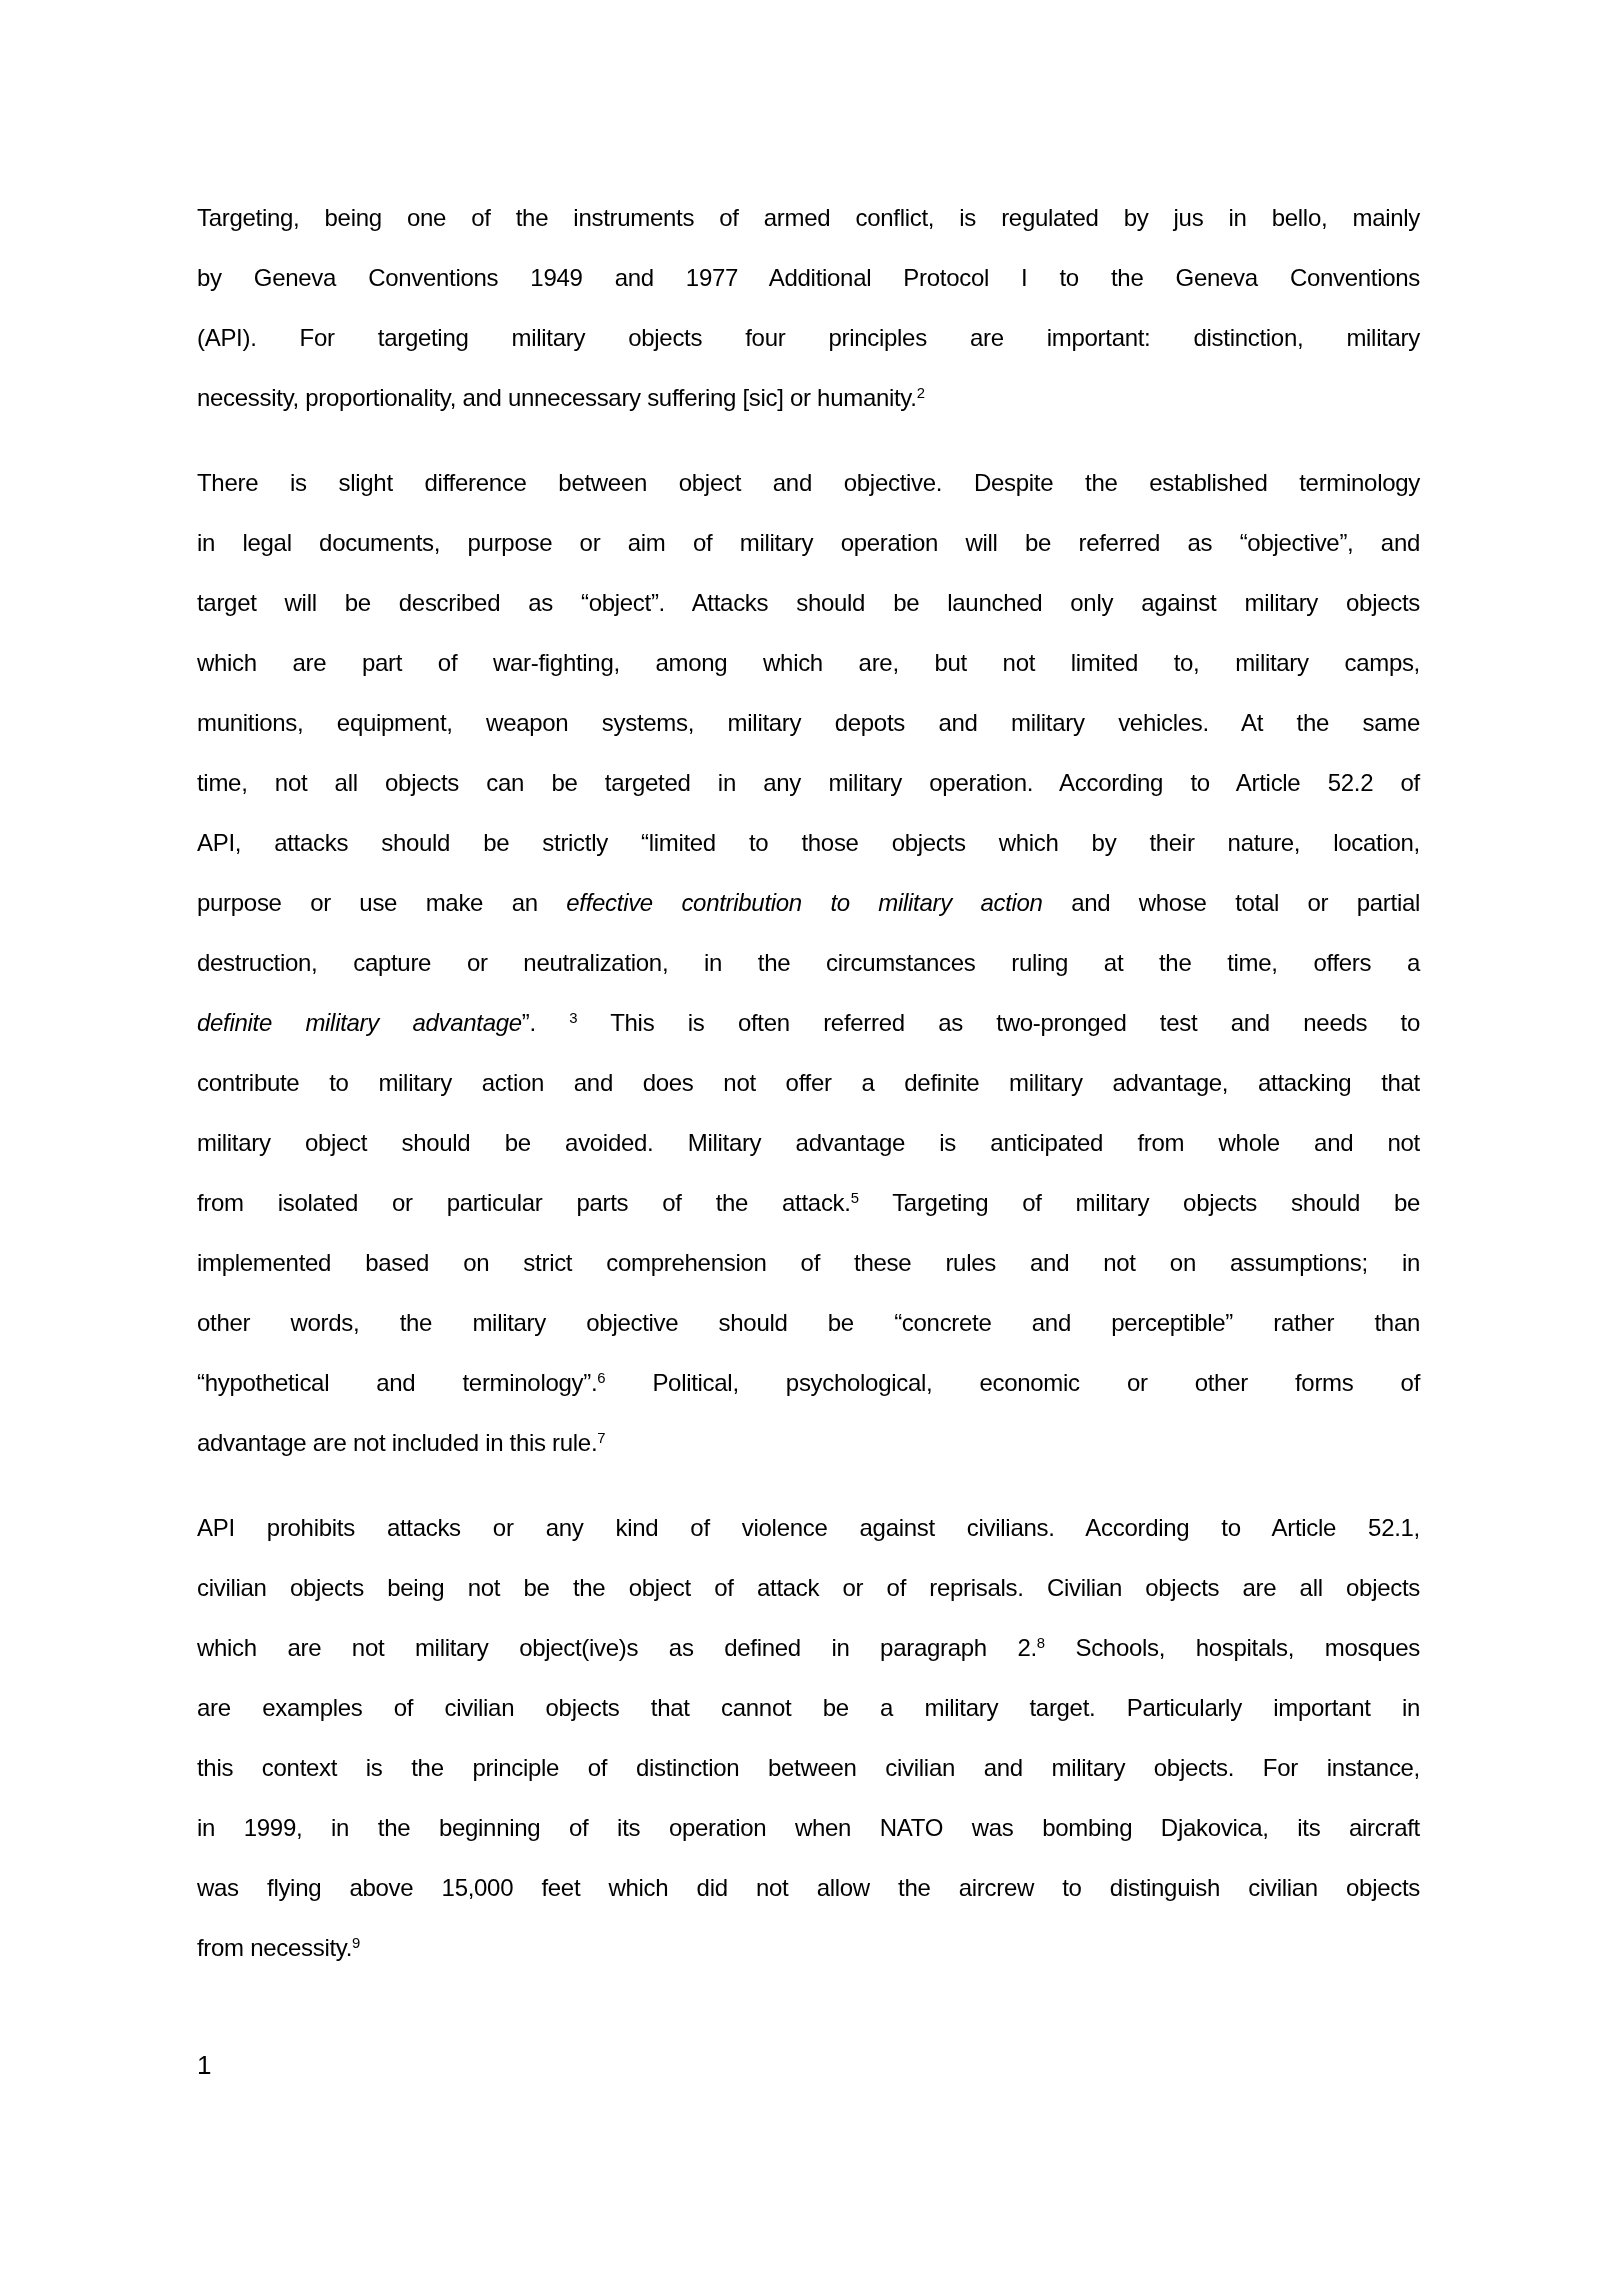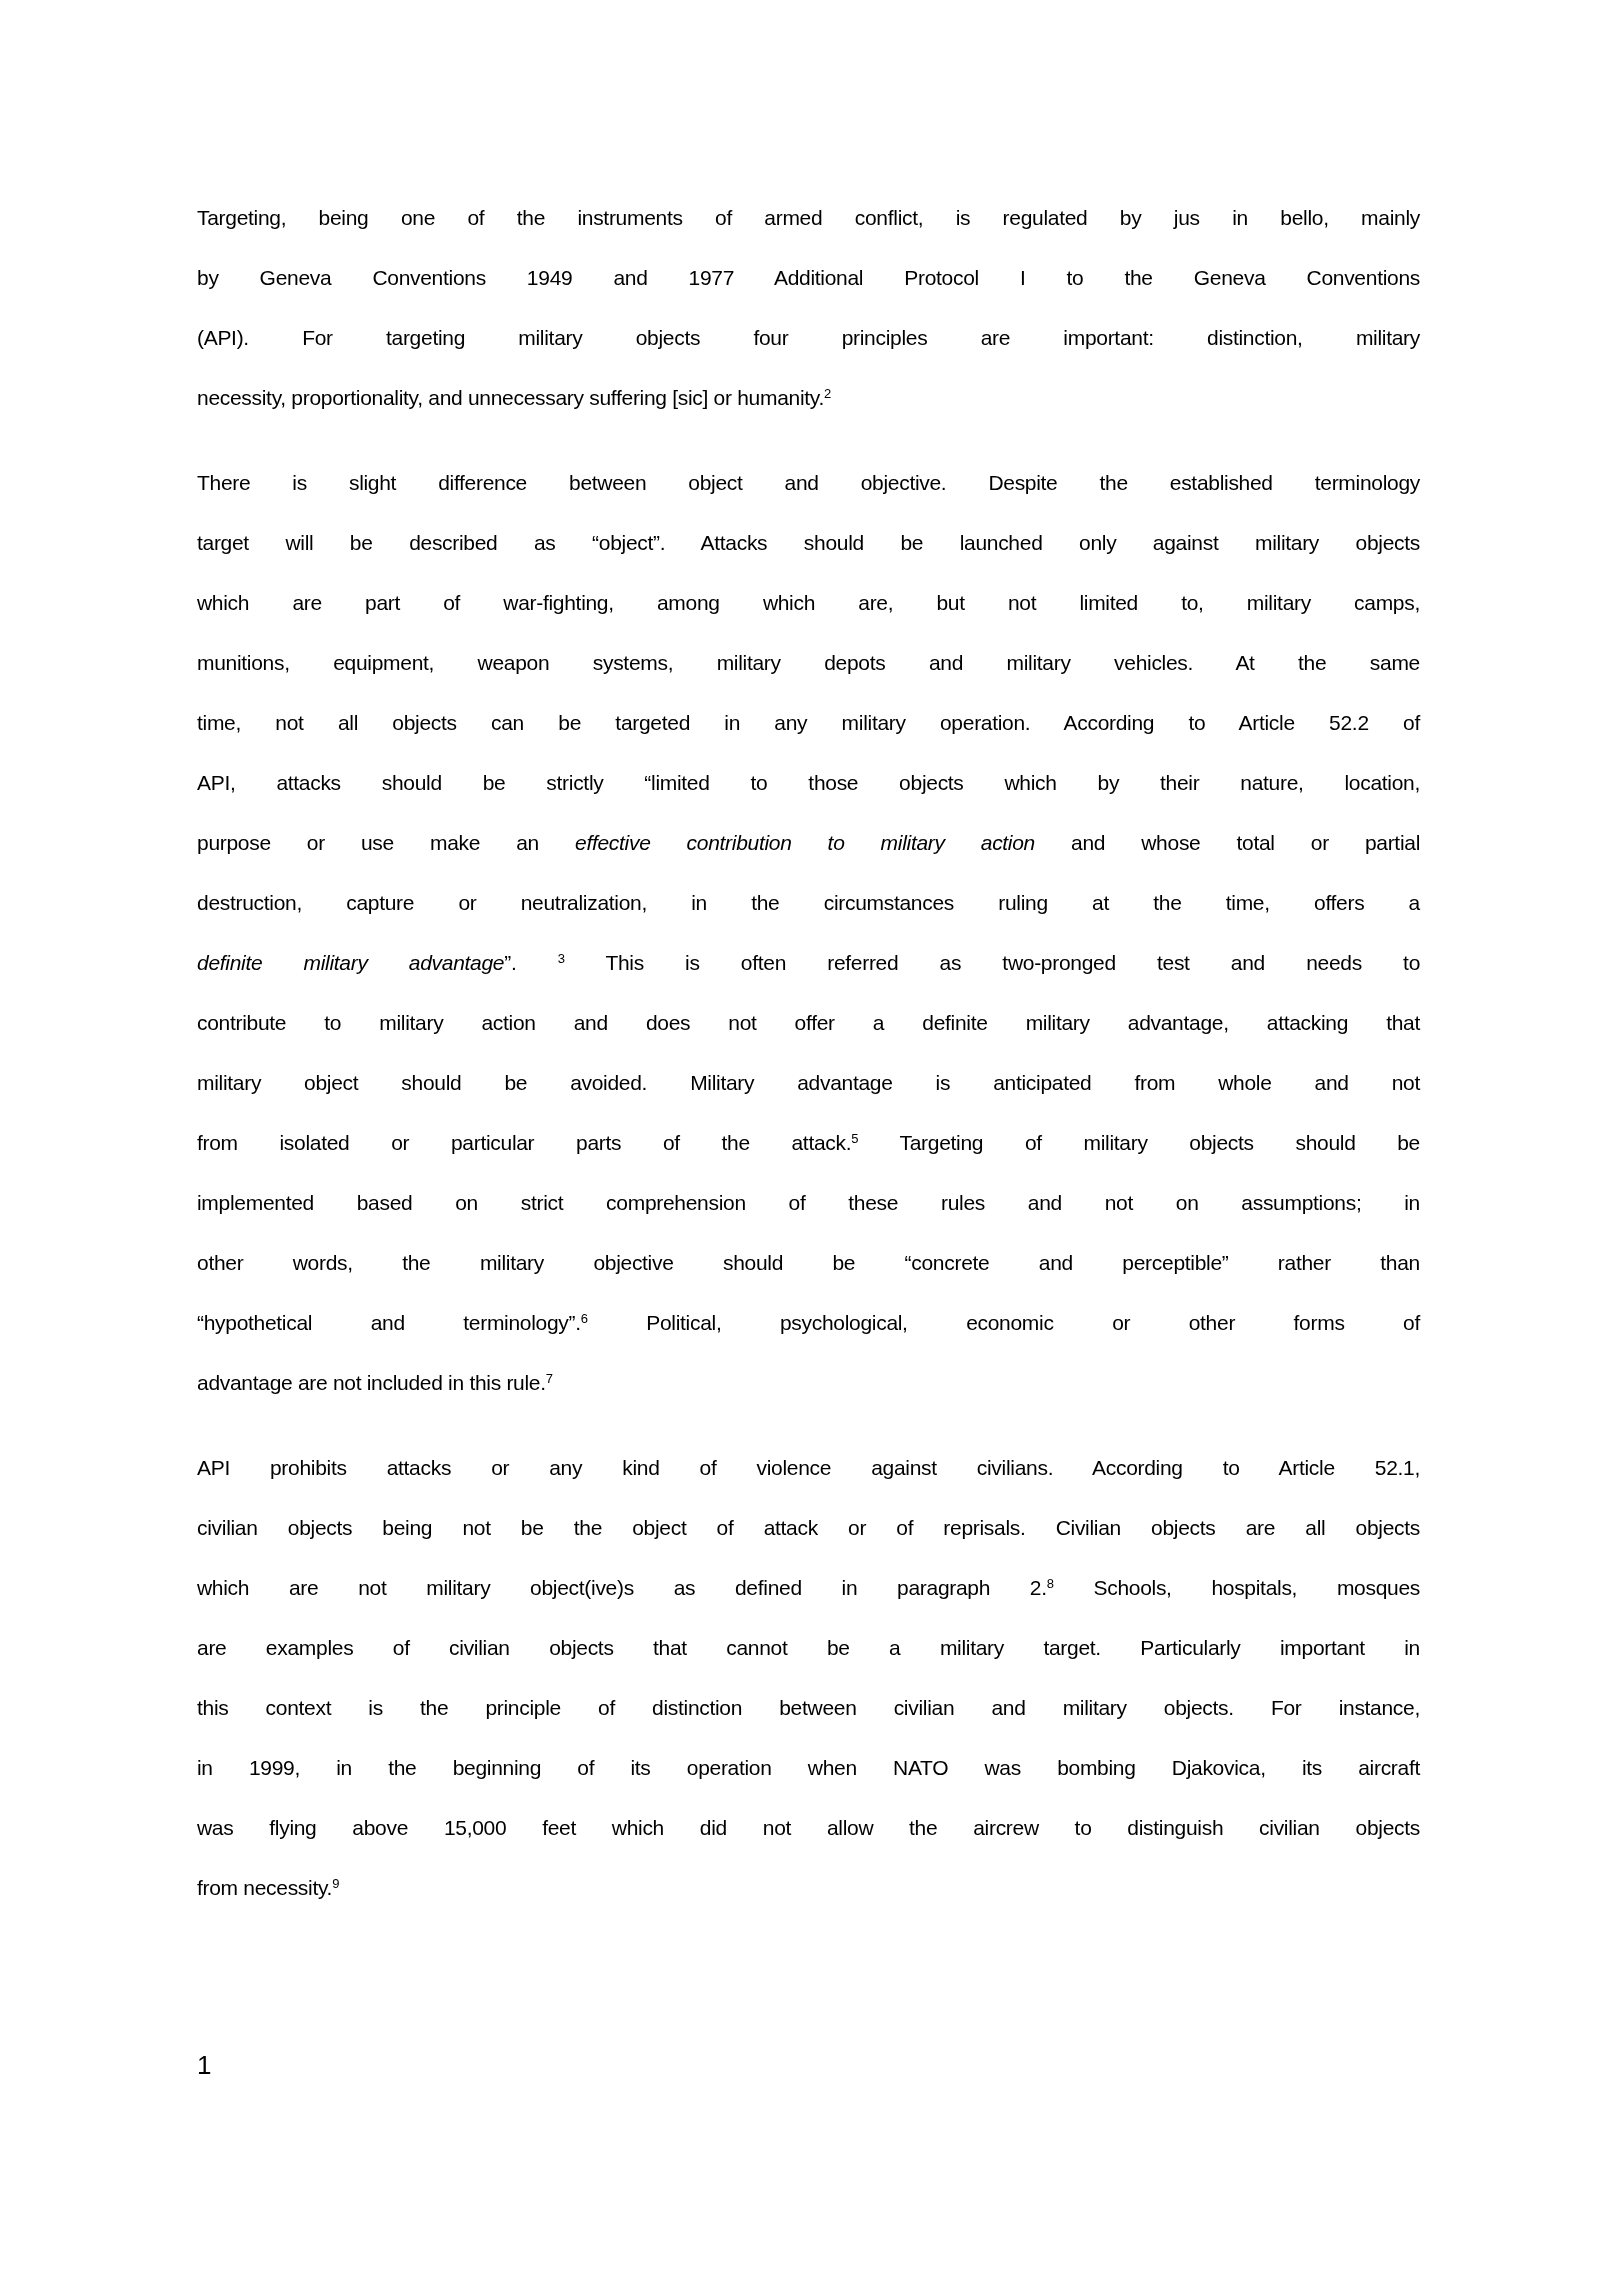--- a/index.html
+++ b/index.html
@@ -12,21 +12,21 @@
     color: #000000;
   }
   .page { position: absolute; inset: 0; background: #ffffff; }
   .content {
     position: absolute;
     left: 197px; top: 188px;
     width: 1223px;
   }
   .para { margin: 0 0 25px 0; }
   .line {
-    font-size: 21px;
+    font-size: 24px;
     line-height: 60px;
     letter-spacing: -0.3px;
     text-align: justify;
     text-align-last: justify;
   }
   .line.last {
     text-align: right;
     text-align-last: left;
   }
   em { }
@@ -50,20 +50,21 @@
 <div class="page">
   <main class="content">
       <div class="para">
         <div class="line"><span>Targeting, being one of the instruments of armed conflict, is regulated by jus in bello, mainly</span></div>
         <div class="line"><span>by Geneva Conventions 1949 and 1977 Additional Protocol I to the Geneva Conventions</span></div>
         <div class="line"><span>(API). For targeting military objects four principles are important: distinction, military</span></div>
         <div class="line last"><span>necessity, proportionality, and unnecessary suffering [sic] or humanity.</span><sup>2</sup></div>
       </div>
       <div class="para">
         <div class="line"><span>There is slight difference between object and objective. Despite the established terminology</span></div>
+        <div class="line"><span>in legal documents, purpose or aim of military operation will be referred as “objective”, and</span></div>
         <div class="line"><span>target will be described as “object”. Attacks should be launched only against military objects</span></div>
         <div class="line"><span>which are part of war-fighting, among which are, but not limited to, military camps,</span></div>
         <div class="line"><span>munitions, equipment, weapon systems, military depots and military vehicles. At the same</span></div>
         <div class="line"><span>time, not all objects can be targeted in any military operation. According to Article 52.2 of</span></div>
         <div class="line"><span>API, attacks should be strictly “limited to those objects which by their nature, location,</span></div>
         <div class="line"><span>purpose or use make an </span><em>effective contribution to military action</em><span> and whose total or partial</span></div>
         <div class="line"><span>destruction, capture or neutralization, in the circumstances ruling at the time, offers a</span></div>
         <div class="line"><em>definite military advantage</em><span>”. </span><sup>3</sup><span> This is often referred as two-pronged test and needs to</span></div>
         <div class="line"><span>contribute to military action and does not offer a definite military advantage, attacking that</span></div>
         <div class="line"><span>military object should be avoided. Military advantage is anticipated from whole and not</span></div>

